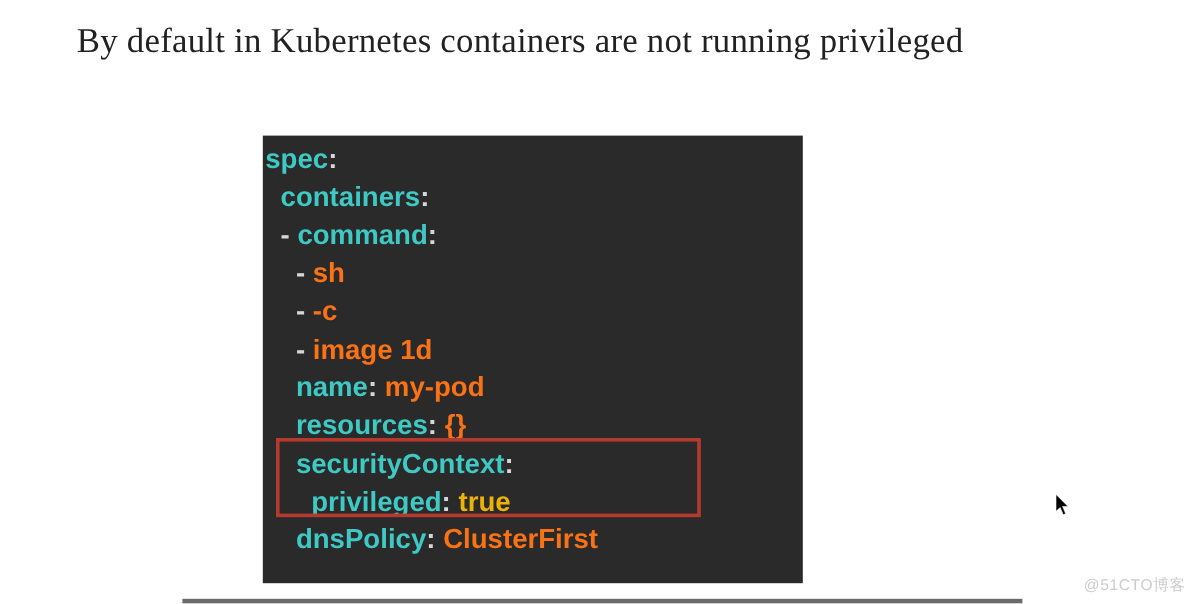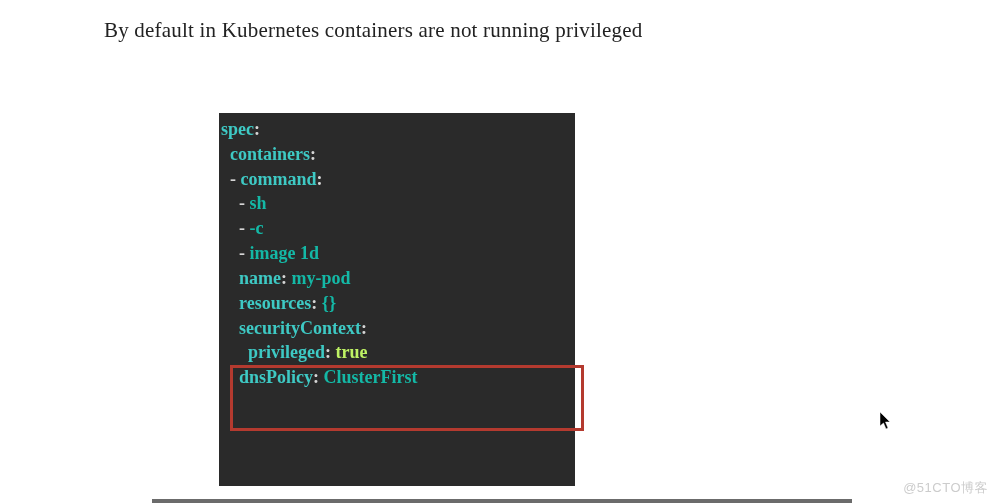--- a/index.html
+++ b/index.html
@@ -9,50 +9,49 @@
     }
     body {
       width: 996px;
       height: 503px;
       background: #ffffff;
       font-family: Georgia, 'Times New Roman', serif;
       position: relative;
       overflow: hidden;
     }
     .heading {
-      font-size: 21px;
+      font-size: 29px;
       color: #222;
       font-weight: 400;
       padding: 18px 0 0 64px;
       letter-spacing: 0.2px;
-      margin-left: 40px;
     }
     .code-block {
       position: absolute;
       left: 219px;
       top: 113px;
-      width: 356px;
+      width: 450px;
       height: 373px;
       background: #2a2a2a;
-      font-family: Liberation Serif, serif;
-      font-size: 18px;
+      font-family: Liberation Sans, sans-serif;
+      font-size: 23px;
       font-weight: bold;
       line-height: 1.38;
       color: #e0e0e0;
       padding: 4px 0 0 0;
       overflow: hidden;
     }
     .code-line {
       white-space: pre;
       padding-left: 2px;
     }
     .k-key { color: #3ec9c4; }
     .k-punct { color: #d6d6d6; }
-    .k-val { color: #14b8a6; }
-    .k-bool { color: #bef264; }
+    .k-val { color: #f97316; }
+    .k-bool { color: #eab308; }
     .highlight-box {
       position: absolute;
       left: 230px;
       top: 365px;
       width: 354px;
       height: 66px;
       border: 3px solid #b43a2f;
       pointer-events: none;
     }
     .watermark {

